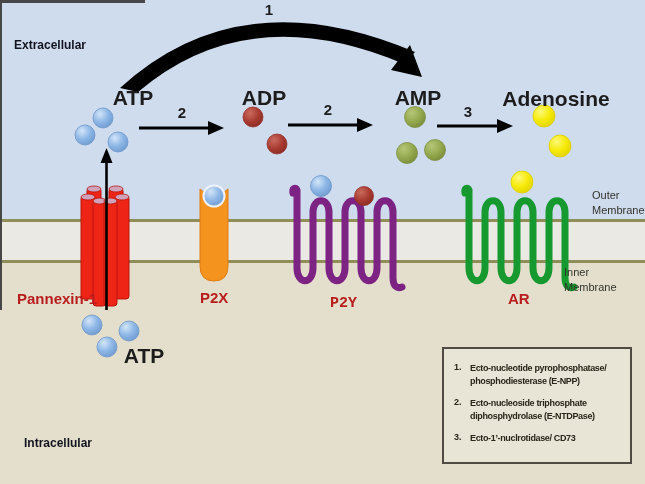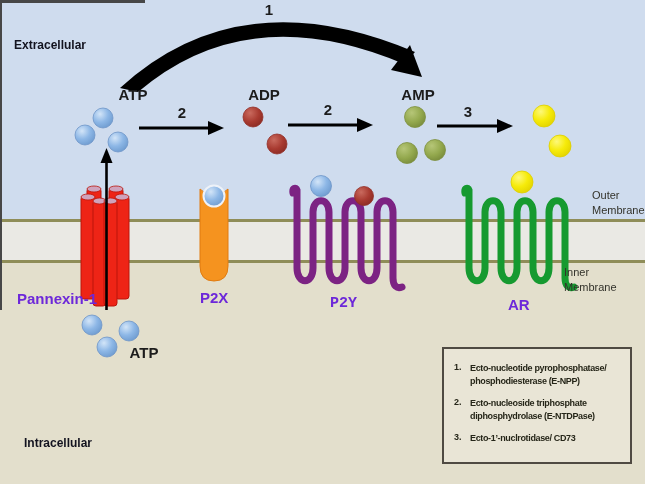--- a/index.html
+++ b/index.html
@@ -10,23 +10,23 @@
   .bg{position:absolute;left:0;width:645px;}
   #bg-extracellular{top:0;height:219px;background:#cfdcee;}
   #bg-membrane{top:219px;height:44px;box-sizing:border-box;background:#eae9e4;
     border-top:3px solid #8f8d58;border-bottom:3px solid #8f8d58;}
   #bg-intracellular{top:263px;height:221px;background:#e3dfcc;}
   #edge-top{position:absolute;left:0;top:0;width:145px;height:3px;background:#474747;}
   #edge-left{position:absolute;left:0;top:0;width:2px;height:310px;background:#474747;}
   svg{position:absolute;left:0;top:0;}
   .label{position:absolute;white-space:nowrap;color:#1c1c1c;}
   .region{font-size:12px;font-weight:700;color:#13131f;}
-  .mol{font-size:15px;font-weight:700;transform:translateX(-50%);}
+  .mol{font-size:21px;font-weight:700;transform:translateX(-50%);}
   .step{font-size:15px;font-weight:700;transform:translateX(-50%);}
-  .receptor{font-size:15px;font-weight:700;color:#6d28d9;}
+  .receptor{font-size:15px;font-weight:700;color:#b91c1c;}
   .memlabel{font-size:11px;line-height:1.35;color:#33332b;white-space:nowrap;}
   #legend{
     position:absolute;left:442px;top:347px;width:190px;height:117px;box-sizing:border-box;
     background:#e9e5d6;border:2px solid #4f4a42;padding:13px 8px 8px 10px;
   }
   .legend-item{display:flex;gap:3px;margin-bottom:10px;}
   .legend-num{width:13px;flex:none;font-size:9px;font-weight:700;color:#262619;}
   .legend-text{width:158px;font-size:9px;font-weight:700;color:#262619;
     line-height:1.4;letter-spacing:-0.35px;white-space:normal;}
 </style>
@@ -147,31 +147,32 @@
       <circle cx="107" cy="347" r="10" fill="url(#gBlue)" stroke="#6e96c8" stroke-width="0.8"></circle>
     </g>
   </svg>
 
   <span class="label region" style="left:14px;top:38px;text-align:center;">Extracellular</span>
   <span class="label region" style="left:24px;top:406px;margin-top:30px;">Intracellular</span>
 
   <span class="label mol" style="left:133px;top:86px;">ATP</span>
   <span class="label mol" style="left:264px;top:86px;">ADP</span>
   <span class="label mol" style="left:418px;top:86px;">AMP</span>
+  <span class="label mol" style="left:556px;top:87px;">Adenosine</span>
   <span class="label mol" style="left:144px;top:344px;">ATP</span>
 
   <span class="label step" style="left:269px;top:1px;">1</span>
   <span class="label step" style="left:182px;top:104px;">2</span>
   <span class="label step" style="left:328px;top:101px;">2</span>
   <span class="label step" style="left:468px;top:103px;">3</span>
 
   <span class="label receptor" style="left:17px;top:290px;">Pannexin-1</span>
   <span class="label receptor" style="left:200px;top:289px;">P2X</span>
   <span class="label receptor" style="left:330px;top:295px;font-family:Liberation Mono, monospace;">P2Y</span>
-  <span class="label receptor" style="left:508px;top:296px;">AR</span>
+  <span class="label receptor" style="left:508px;top:290px;">AR</span>
 
   <div class="label memlabel" style="left:592px;top:188px;">
     <div>Outer</div>
     <div>Membrane</div>
   </div>
   <div class="label memlabel" style="left:564px;top:265px;">
     <div>Inner</div>
     <div>Membrane</div>
   </div>
 

